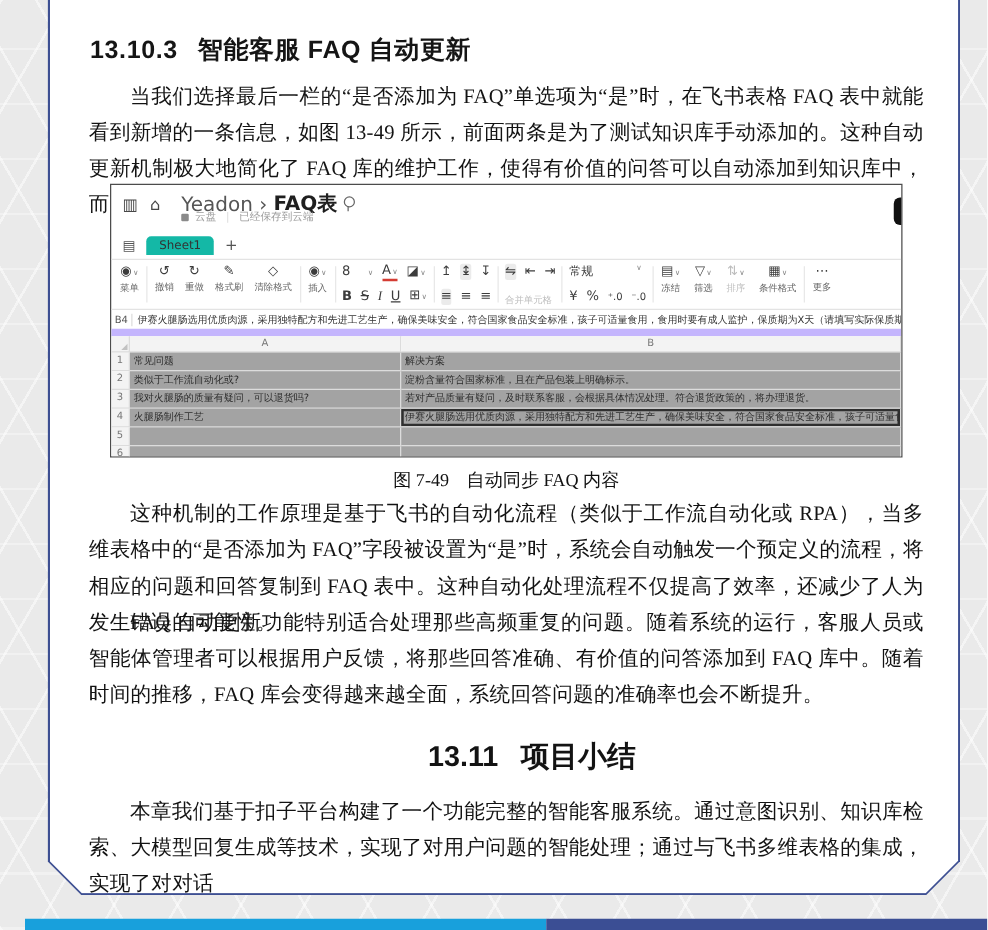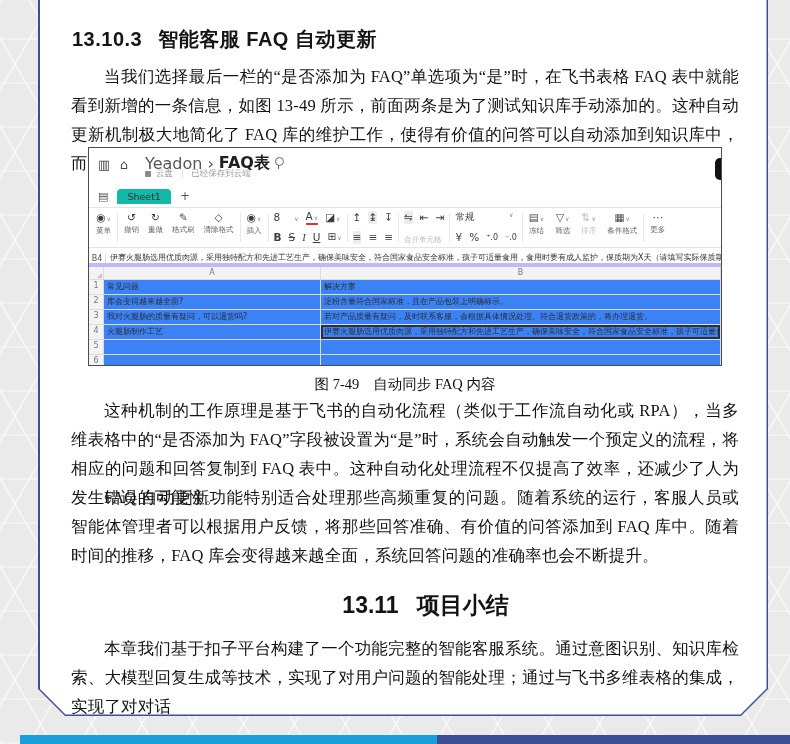--- a/index.html
+++ b/index.html
@@ -80,31 +80,31 @@
   .caret{font-size:6px;color:#8a8a8a;margin-left:1px;}
   .sep{width:1px;background:#e8e8e8;margin:3px 2px;}
   .active{background:#ebebeb;border-radius:2px;}
   .dis{color:#bdbdbd !important;}
   .b-bold{font-weight:bold;} .b-ital{font-style:italic;font-family:"Liberation Serif",serif;}
   .b-strike{text-decoration:line-through;} .b-under{text-decoration:underline;}
   .fcolor{border-bottom:2px solid #d43c33;line-height:11px;}
   .numfmt{font-size:9.5px;color:#3c3c3c;min-width:58px;display:inline-block;}
   .smalltxt{font-size:8px;color:#3c3c3c;}
   .shot-formula{
-    position:relative;height:15px;border-bottom:4px solid #c4b5fd;
-    display:flex;align-items:flex-end;font-size:8px;color:#333;overflow:hidden;
+    position:relative;height:15px;border-bottom:6px solid #c4b5fd;
+    display:flex;align-items:center;font-size:8px;color:#333;overflow:hidden;
   }
   .cellref{width:16px;text-align:center;color:#555;flex:0 0 auto;}
   .fdiv{width:1px;height:10px;background:#ddd;margin-right:4px;flex:0 0 auto;}
   .fcontent{white-space:nowrap;overflow:hidden;flex:1;}
   .grid{position:relative;}
   .grow{display:flex;height:15px;}
   .ghead{display:flex;height:13px;}
   .gc{box-sizing:border-box;border-right:1px solid #dcdcdc;border-bottom:1px solid #dcdcdc;
-      font-size:8px;color:#2e2e2e;overflow:hidden;white-space:nowrap;padding:1px 3px;background:#3b82f6;}
+      font-size:8px;color:#2e2e2e;overflow:hidden;white-space:nowrap;padding:1px 3px;background:#a3a3a3;}
   .gc.rn{width:15px;background:#f3f3f3;color:#777;text-align:center;padding:1px 0;flex:0 0 auto;}
   .gc.ca{width:217px;flex:0 0 auto;}
   .gc.cb{flex:1;}
   .ghead .gc{background:#f3f3f3;color:#777;text-align:center;}
   .corner{position:relative;}
   .corner::after{content:"";position:absolute;right:1px;bottom:1px;border-left:5px solid transparent;border-bottom:5px solid #c2c2c2;}
   .selcell{box-shadow:inset 0 0 0 2px #2f2f2f;}
   
   .footer-bar{position:absolute;left:20px;top:735px;width:770px;height:9px;display:flex;}
   .fb-cyan{width:417px;height:100%;}
@@ -287,21 +287,21 @@
           <div class="gc ca">A</div>
           <div class="gc cb">B</div>
         </div>
         <div class="grow">
           <div class="gc rn">1</div>
           <div class="gc ca">常见问题</div>
           <div class="gc cb">解决方案</div>
         </div>
         <div class="grow">
           <div class="gc rn">2</div>
-          <div class="gc ca">库会变得越来越全面?</div>
+          <div class="gc ca">类似于工作流自动化或?</div>
           <div class="gc cb">淀粉含量符合国家标准，且在产品包装上明确标示。</div>
         </div>
         <div class="grow">
           <div class="gc rn">3</div>
           <div class="gc ca">我对火腿肠的质量有疑问，可以退货吗?</div>
           <div class="gc cb">若对产品质量有疑问，及时联系客服，会根据具体情况处理。符合退货政策的，将办理退货。</div>
         </div>
         <div class="grow">
           <div class="gc rn">4</div>
           <div class="gc ca">火腿肠制作工艺</div>

